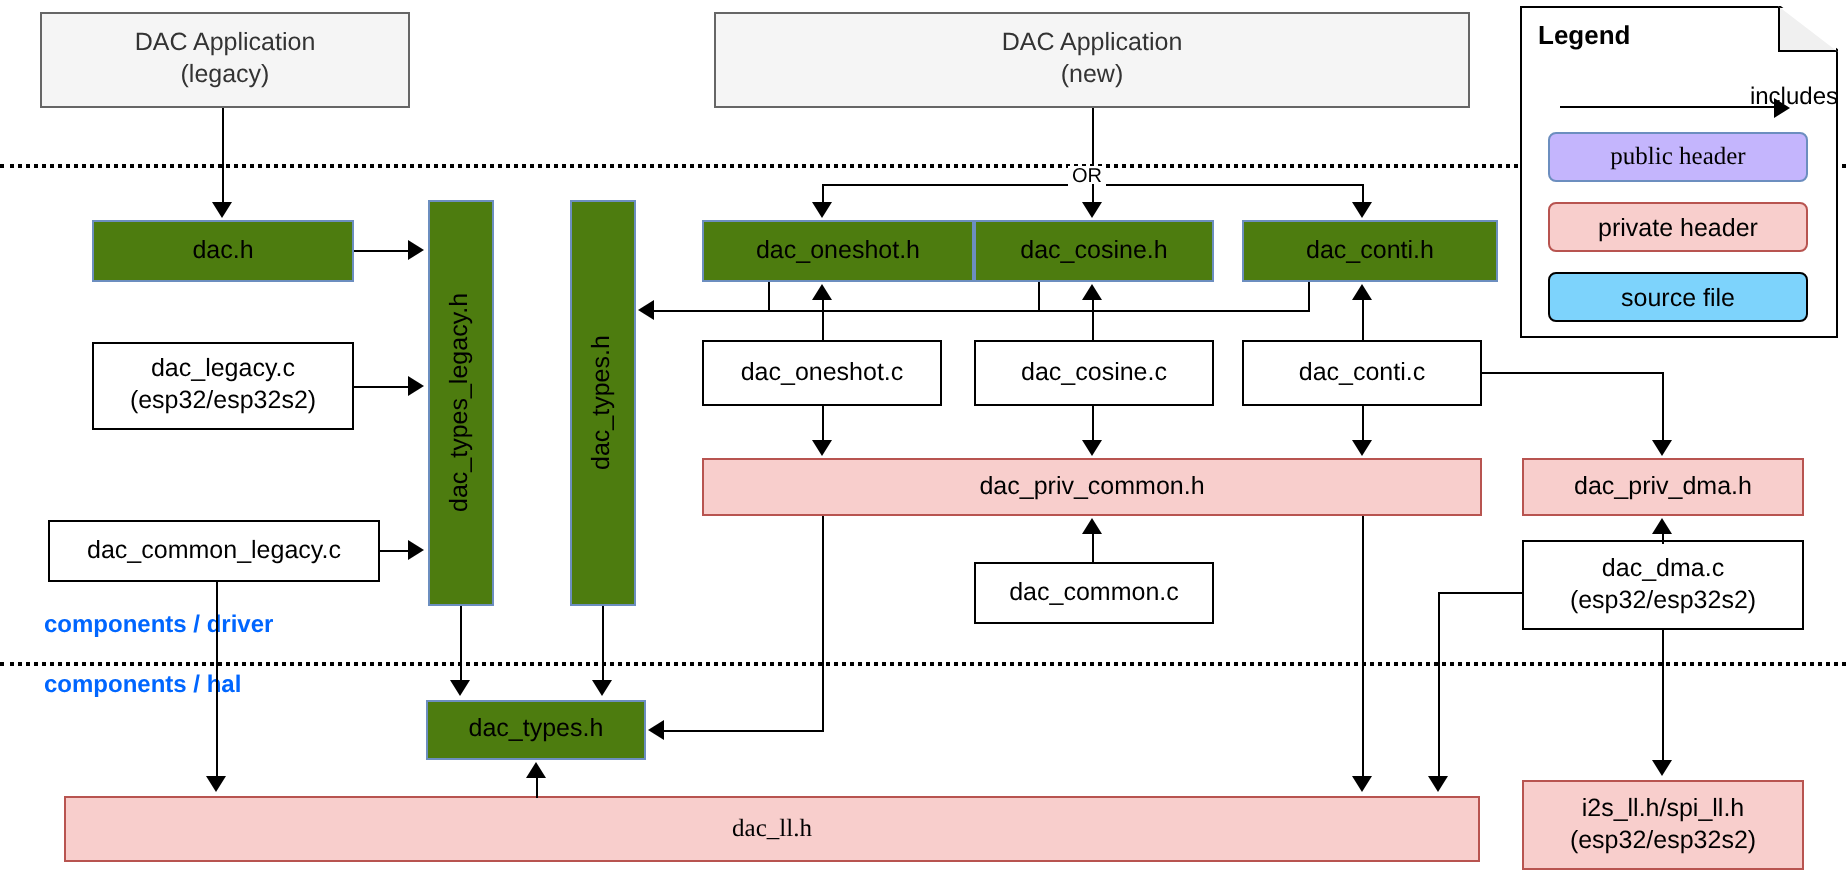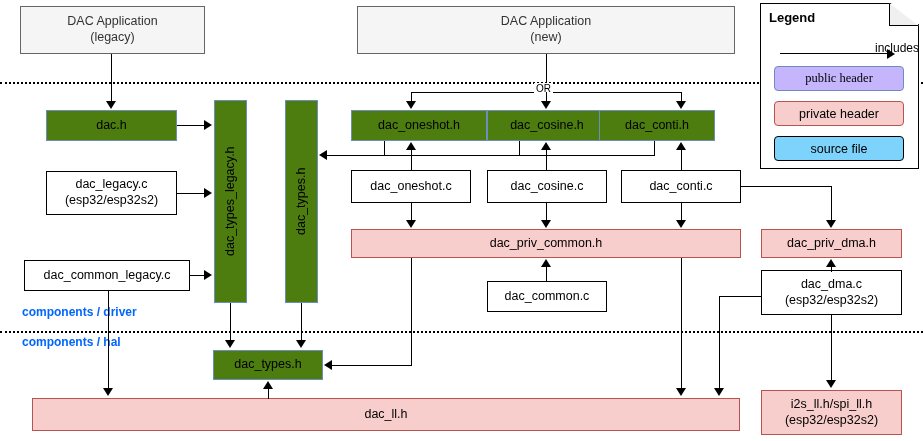--- a/index.html
+++ b/index.html
@@ -95,21 +95,21 @@
   </div>
 
   <div class="node pub" style="left:351px;top:110px;width:136px;height:31px;">
     <span>dac_oneshot.h</span>
   </div>
 
   <div class="node pub" style="left:487px;top:110px;width:120px;height:31px;">
     <span>dac_cosine.h</span>
   </div>
 
-  <div class="node pub" style="left:599px;top:110px;width:116px;height:31px;text-align:right;">
+  <div class="node pub" style="left:621px;top:110px;width:128px;height:31px;text-align:right;">
     <span>dac_conti.h</span>
   </div>
 
   <div class="node" style="left:351px;top:170px;width:120px;height:33px;">
     <span>dac_oneshot.c</span>
   </div>
 
   <div class="node" style="left:487px;top:170px;width:120px;height:33px;">
     <span>dac_cosine.c</span>
   </div>
@@ -134,21 +134,21 @@
     <div>
       <span class="lbl">dac_dma.c</span>
       <span class="lbl">(esp32/esp32s2)</span>
     </div>
   </div>
 
   <div class="node pub" style="left:213px;top:350px;width:110px;height:30px;">
     <span>dac_types.h</span>
   </div>
 
-  <div class="node priv" style="left:32px;top:398px;width:708px;height:33px;">
+  <div class="node priv" style="left:32px;top:398px;width:708px;height:33px;font-family:Liberation Serif, serif;">
     <span>dac_ll.h</span>
   </div>
 
   <div class="node priv" style="left:761px;top:390px;width:141px;height:45px;">
     <div>
       <span class="lbl">i2s_ll.h/spi_ll.h</span>
       <span class="lbl">(esp32/esp32s2)</span>
     </div>
   </div>
 

